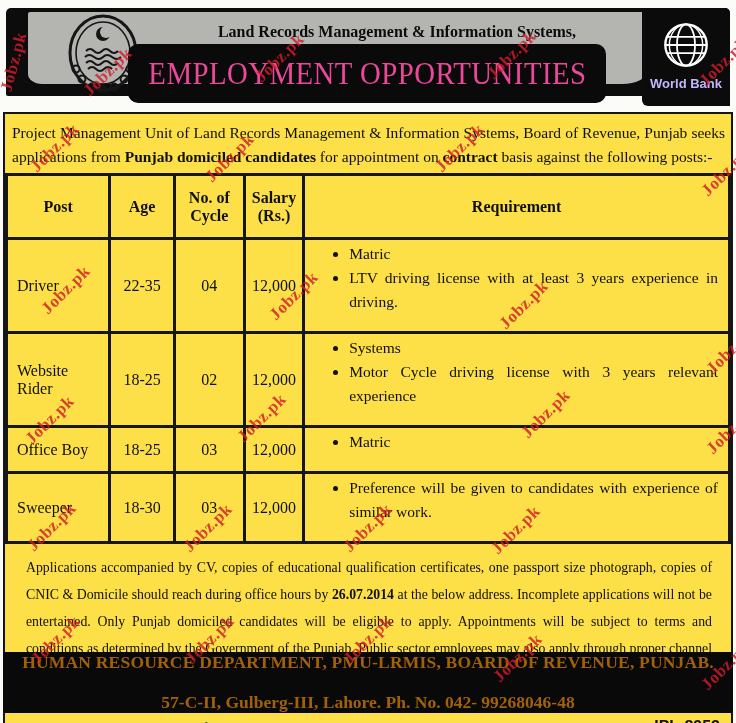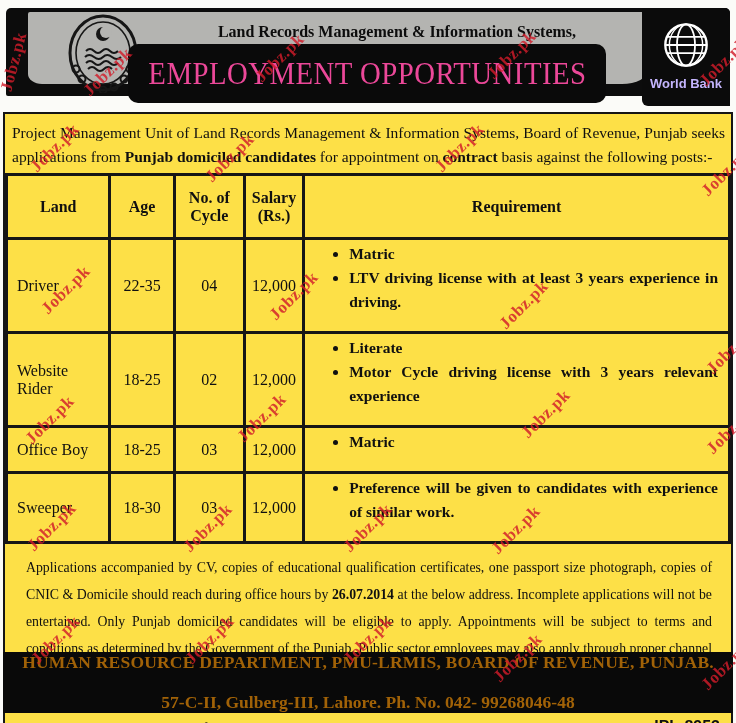--- a/index.html
+++ b/index.html
@@ -55,21 +55,21 @@
   table.posts { width:100%; border-collapse:collapse; margin-top:2px; }
   table.posts th, table.posts td { border:3px solid #161616; }
   table.posts th { font-size:16px; font-weight:bold; text-align:center; padding:2px; }
   table.posts thead tr { height:64px; }
   table.posts tbody tr:nth-child(1) { height:57px; }
   table.posts tbody tr:nth-child(2) { height:55px; }
   table.posts tbody tr:nth-child(3) { height:35px; }
   table.posts tbody tr:nth-child(4) { height:50px; }
   td.cell-post { padding-left:9px; font-size:16px; }
   td.cell-center { text-align:center; font-size:16px; }
-  td.cell-req { padding:2px 4px 17px 0;font-weight:bold; }
+  td.cell-req { padding:2px 4px 17px 0; }
   td.cell-req ul { margin:0; padding-left:44px; }
   td.cell-req li { font-size:15.5px; line-height:1.55; text-align:justify; padding-right:6px; }
 
   .closing { padding:11px 19px 0 21px; }
   .closing p { margin:0; font-size:13.8px; line-height:1.95; text-align:justify; }
   .ref-code {
     position:absolute; right:11px; bottom:3px;
     font-family:"Liberation Sans", sans-serif; font-weight:bold; font-size:16px;margin-left:32px;
   }
 
@@ -142,21 +142,21 @@
     <table class="posts">
       <colgroup>
         <col style="width:14.3%">
           <col style="width:8.9%">
           <col style="width:9.7%">
         <col style="width:8.2%">
           <col style="width:58.9%">
       </colgroup>
       <thead>
           <tr id="thead-row">
-            <th>Land</th>
+            <th>Post</th>
             <th>Age</th>
             <th>No. of Cycle</th>
             <th>Salary (Rs.)</th>
             <th>Requirement</th>
           </tr>
         </thead>
       <tbody id="tbody">
           <tr>
             <td class="cell-post">Driver</td>
             <td class="cell-center">22-35</td>
@@ -169,21 +169,21 @@
               </ul>
             </td>
           </tr>
           <tr>
             <td class="cell-post">Website Rider</td>
             <td class="cell-center">18-25</td>
             <td class="cell-center">02</td>
             <td class="cell-center">12,000</td>
             <td class="cell-req">
               <ul>
-                <li>Literate</li>
+                <li>Systems</li>
                 <li>Motor Cycle driving license with 3 years relevant experience</li>
               </ul>
             </td>
           </tr>
           <tr>
             <td class="cell-post">Office Boy</td>
             <td class="cell-center">18-25</td>
             <td class="cell-center">03</td>
             <td class="cell-center">12,000</td>
             <td class="cell-req">

